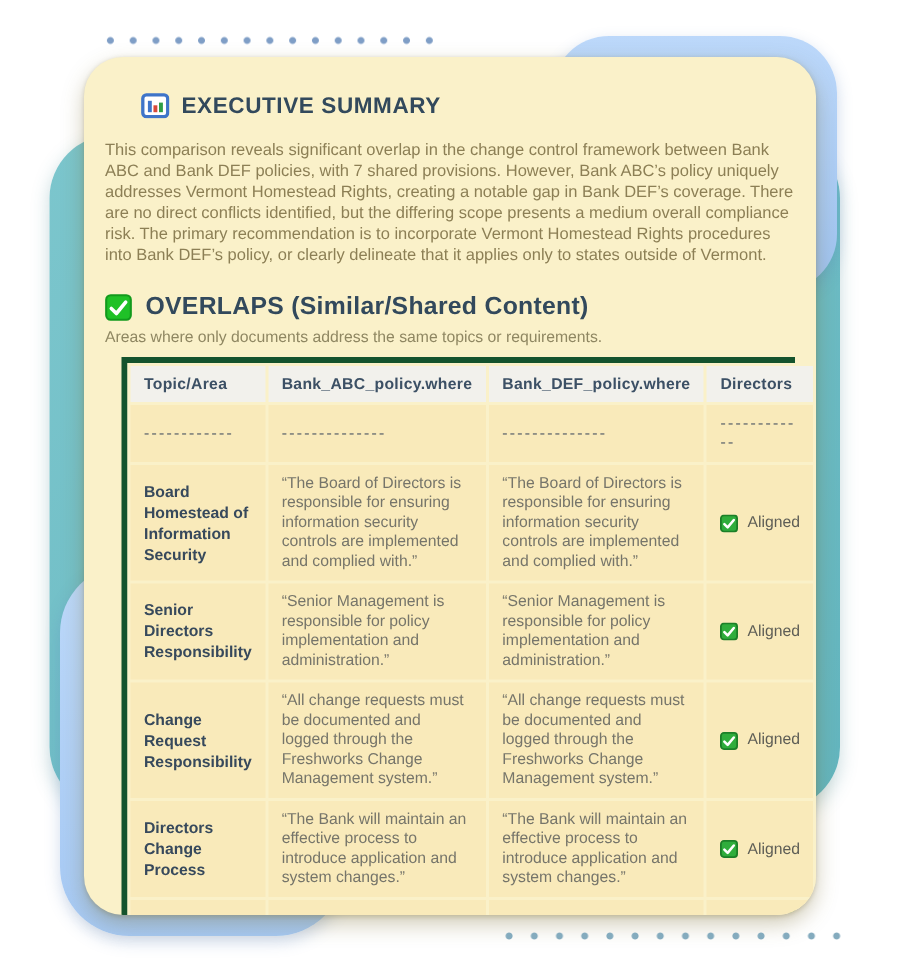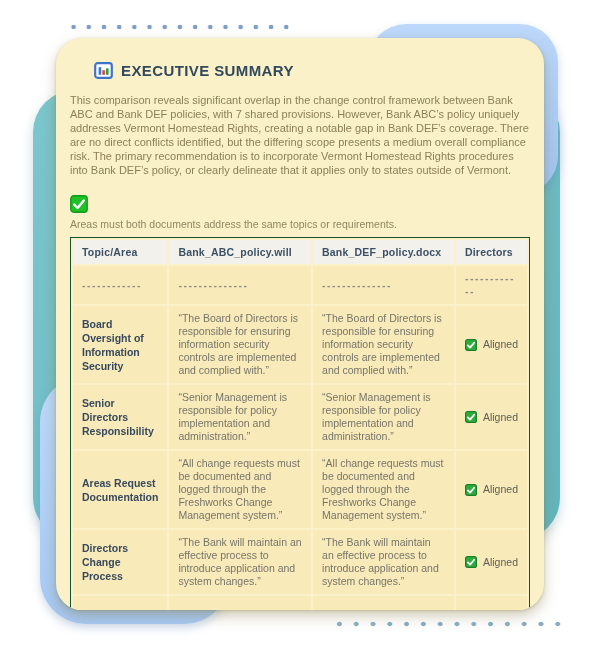--- a/index.html
+++ b/index.html
@@ -50,21 +50,21 @@
   .icon{display:inline-flex;flex:0 0 auto;align-items:center;}
   .summary{
     margin:14px 0 0 0;font-size:11px;line-height:14px;color:#8c7f55;
   }
   .overlaps-head{display:flex;align-items:center;gap:9px;margin-top:18px;}
   .overlaps-head h2{
     margin:0;font-size:16.5px;color:#32495c;font-weight:bold;letter-spacing:.2px;
   }
   .overlaps-sub{margin:5px 0 0 0;font-size:10.5px;color:#8f8762;}
   
-  .tbl-wrap{margin-top:7px;border:1px solid #14532d;}
+  .tbl-wrap{margin-top:7px;border:4px solid #14532d;margin-left:11px;}
   table{width:100%;border-collapse:separate;border-spacing:2px;background:#faf1c9;}
   th{
     background:#f2f1ec;color:#3c5065;font-size:10.5px;font-weight:bold;
     text-align:left;padding:6px 9px;letter-spacing:.2px;white-space:nowrap;
   }
   td{
     background:#f9eaba;font-size:10.5px;line-height:13px;color:#76756a;
     padding:6px 9px;vertical-align:middle;
   }
   td.topic{font-weight:bold;color:#37495c;line-height:14px;}
@@ -99,48 +99,49 @@
 
   <p class="summary">This comparison reveals significant overlap in the change control framework between Bank ABC and Bank DEF policies, with 7 shared provisions. However, Bank ABC’s policy uniquely addresses Vermont Homestead Rights, creating a notable gap in Bank DEF’s coverage. There are no direct conflicts identified, but the differing scope presents a medium overall compliance risk. The primary recommendation is to incorporate Vermont Homestead Rights procedures into Bank DEF’s policy, or clearly delineate that it applies only to states outside of Vermont.</p>
 
   <div class="overlaps-head">
     <span class="icon">
       <svg width="18" height="18" viewBox="0 0 18 18">
         <rect x="0.8" y="0.8" width="16.4" height="16.4" rx="3" fill="#1fc127" stroke="#129a1c" stroke-width="1.4"></rect>
         <polyline points="4.2,9.6 7.6,13 13.8,5.4" fill="none" stroke="#ffffff" stroke-width="2.4" stroke-linecap="round" stroke-linejoin="round"></polyline>
       </svg>
     </span>
+    <h2>OVERLAPS (Similar/Shared Content)</h2>
   </div>
-  <p class="overlaps-sub">Areas must both documents address the same topics or requirements.</p>
+  <p class="overlaps-sub">Areas where only documents address the same topics or requirements.</p>
 
   <div class="tbl-wrap">
     <table>
       <colgroup>
           <col style="width:92px">
           <col style="width:156px">
           <col style="width:146px">
           <col style="width:64px">
         </colgroup>
       <thead>
         <tr>
           <th>Topic/Area</th>
-          <th>Bank_ABC_policy.will</th>
-          <th>Bank_DEF_policy.docx</th>
+          <th>Bank_ABC_policy.where</th>
+          <th>Bank_DEF_policy.where</th>
           <th>Directors</th>
         </tr>
       </thead>
       <tbody>
         <tr>
           <td class="dash">------------</td>
           <td class="dash">--------------</td>
           <td class="dash">--------------</td>
           <td class="dash dash-wrap">------------</td>
         </tr>
         <tr>
-          <td class="topic">Board Oversight of Information Security</td>
+          <td class="topic">Board Homestead of Information Security</td>
           <td>“The Board of Directors is responsible for ensuring information security controls are implemented and complied with.”</td>
           <td>“The Board of Directors is responsible for ensuring information security controls are implemented and complied with.”</td>
           <td class="assess">
             <span class="aligned">
               <span class="icon">
                 <svg width="12" height="12" viewBox="0 0 12 12">
                   <rect x="0.6" y="0.6" width="10.8" height="10.8" rx="2" fill="#2fad3c" stroke="#1c7f28" stroke-width="1.2"></rect>
                   <polyline points="2.9,6.4 5.1,8.6 9.2,3.7" fill="none" stroke="#ffffff" stroke-width="1.7" stroke-linecap="round" stroke-linejoin="round"></polyline>
                 </svg>
               </span>
@@ -158,21 +159,21 @@
                 <svg width="12" height="12" viewBox="0 0 12 12">
                   <rect x="0.6" y="0.6" width="10.8" height="10.8" rx="2" fill="#2fad3c" stroke="#1c7f28" stroke-width="1.2"></rect>
                   <polyline points="2.9,6.4 5.1,8.6 9.2,3.7" fill="none" stroke="#ffffff" stroke-width="1.7" stroke-linecap="round" stroke-linejoin="round"></polyline>
                 </svg>
               </span>
               <span>Aligned</span>
             </span>
           </td>
         </tr>
         <tr>
-          <td class="topic">Areas Request Documentation</td>
+          <td class="topic">Change Request Responsibility</td>
           <td>“All change requests must be documented and logged through the Freshworks Change Management system.”</td>
           <td>“All change requests must be documented and logged through the Freshworks Change Management system.”</td>
           <td class="assess">
             <span class="aligned">
               <span class="icon">
                 <svg width="12" height="12" viewBox="0 0 12 12">
                   <rect x="0.6" y="0.6" width="10.8" height="10.8" rx="2" fill="#2fad3c" stroke="#1c7f28" stroke-width="1.2"></rect>
                   <polyline points="2.9,6.4 5.1,8.6 9.2,3.7" fill="none" stroke="#ffffff" stroke-width="1.7" stroke-linecap="round" stroke-linejoin="round"></polyline>
                 </svg>
               </span>

